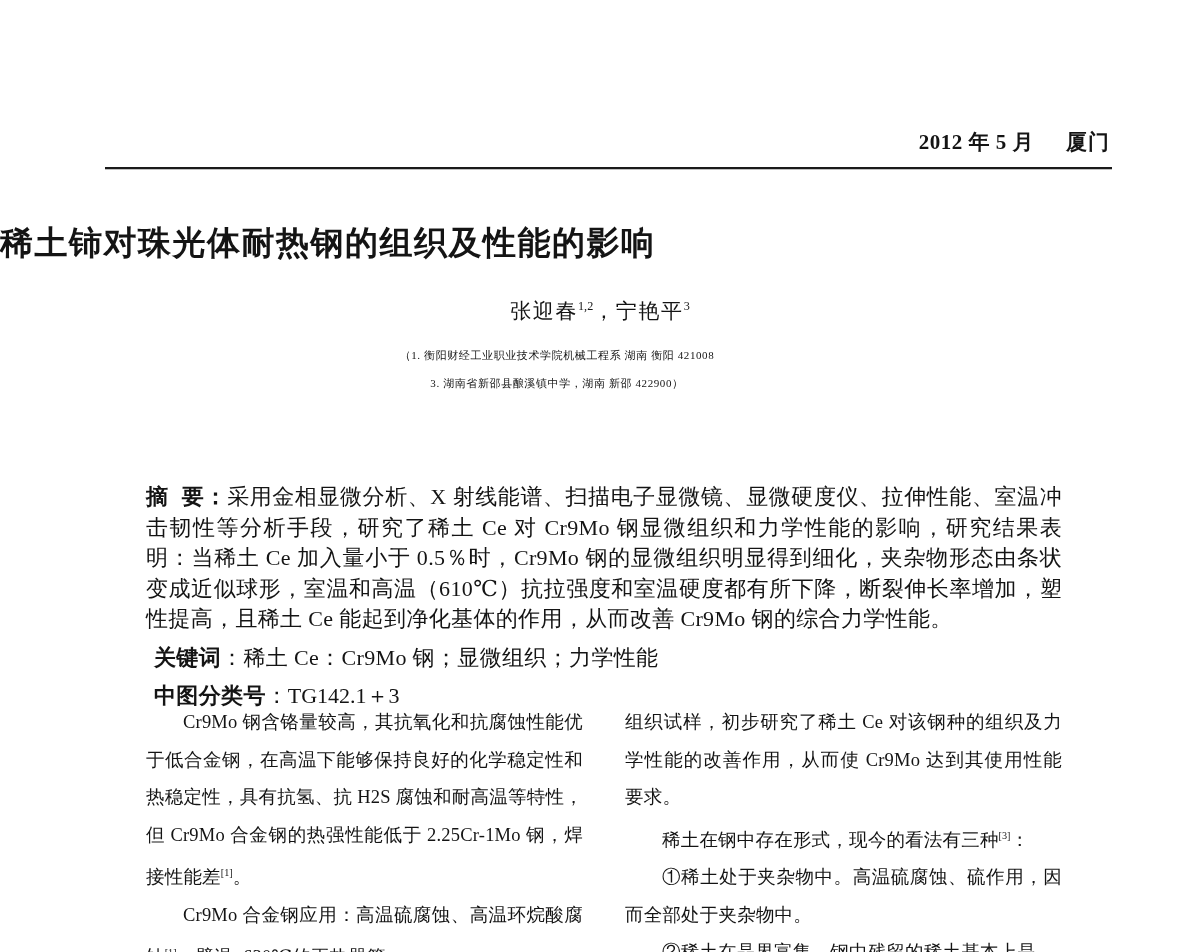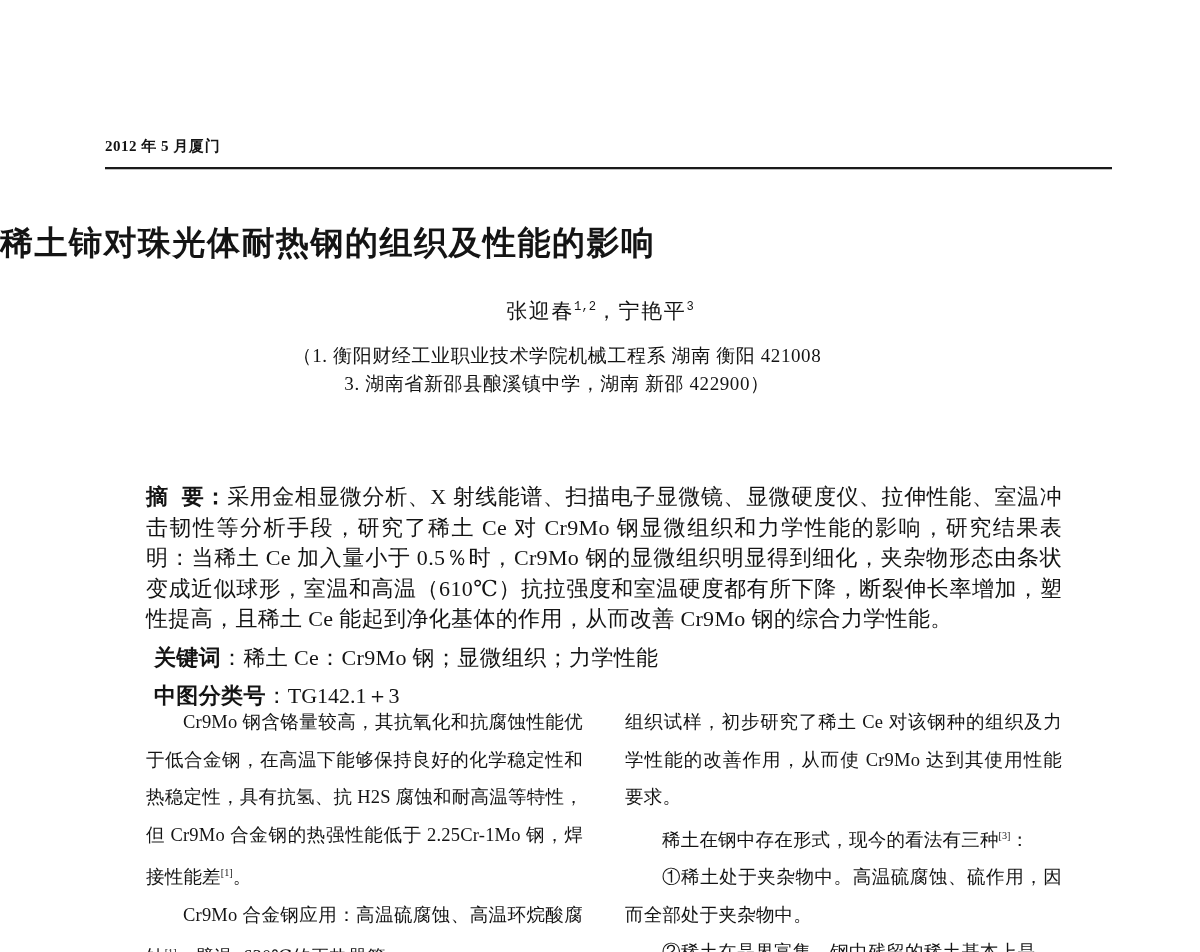--- a/index.html
+++ b/index.html
@@ -26,23 +26,24 @@
 
   
   .running-head {
     position: absolute;
     left: 105px;
     top: 130px;
     width: 1005px;
     height: 26px;
     display: flex;
     align-items: flex-end;
-    justify-content: flex-start;
-    font-size: 15px;
+    justify-content: flex-end;
+    font-size: 21px;
     letter-spacing: 0.3px;
+    gap: 32px;
   }
   .rh-date {
     font-weight: 700;
     letter-spacing: 0.5px;
     white-space: nowrap;
   }
   .rh-title {
     font-weight: 700;
     letter-spacing: 3.2px;
     white-space: nowrap;
@@ -93,30 +94,29 @@
     width: 1200px;
     text-align: center;
     font-size: 21px;
     font-weight: 400;
     letter-spacing: 1.6px;
   }
   .authors sup {
     font-size: 0.58em;
     vertical-align: super;
     letter-spacing: 0;
-    font-family: Liberation Mono, monospace;
   }
 
   .affils {
     position: absolute;
     left: 0;
     top: 342px;
     width: 1114px;
     text-align: center;
-    font-size: 19px;
+    font-size: 11px;
     line-height: 27.5px;
     letter-spacing: 0.6px;
   }
   .affil-line { white-space: nowrap; }
 
   
   .abstract-block {
     position: absolute;
     left: 146px;
     top: 482px;

